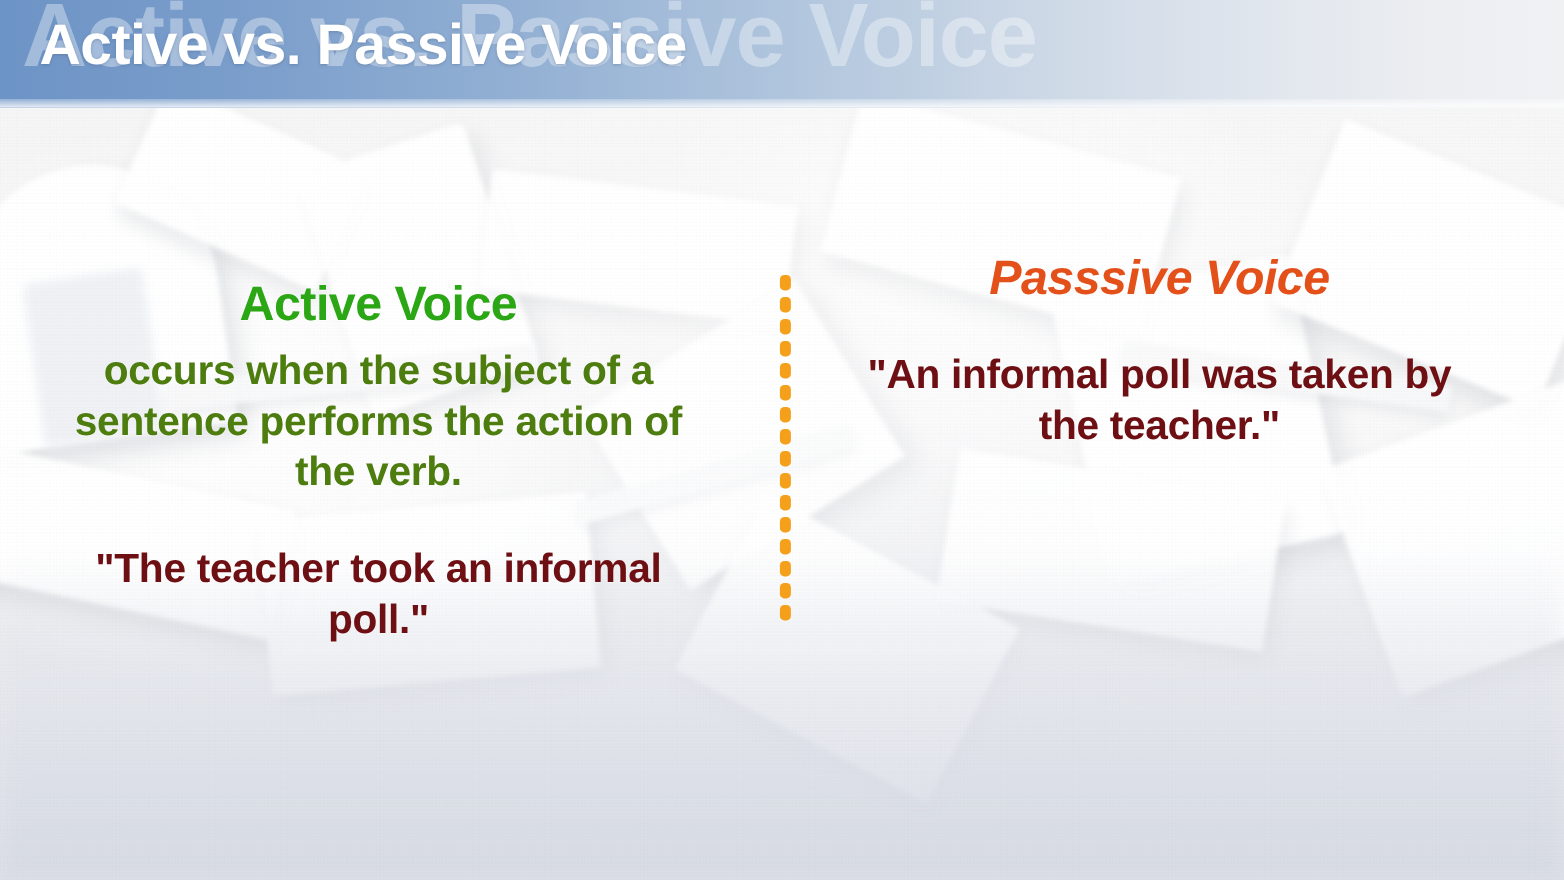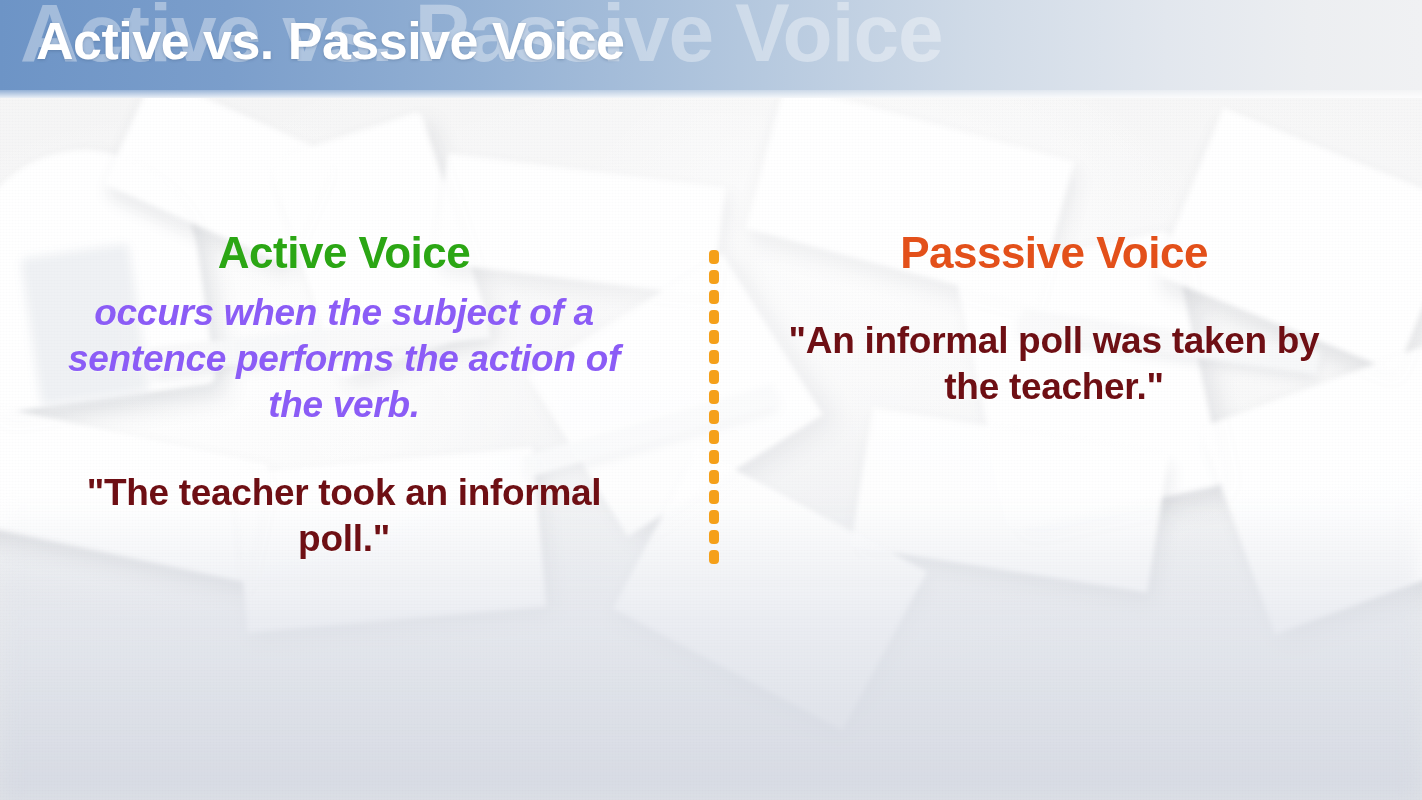--- a/index.html
+++ b/index.html
@@ -152,21 +152,21 @@
   .column.right { margin-left: 70px; }
 
   .col-heading {
     font-size: 44px;
     font-weight: bold;
     line-height: 1.05;
     margin: 0 0 14px 0;
     letter-spacing: -0.5px;
     text-shadow: 0 1px 1px rgba(255,255,255,.55);
   }
-  .col-heading.active  { color: #2BA614; }
+  .col-heading.active  { color: #2BA614; margin-top: 24px; }
   .col-heading.passive { color: #E3501A; }
 
   .col-definition,
   .col-example {
     color: #6E0F14;
     font-size: 37px;
     font-weight: bold;
     line-height: 1.24;
     letter-spacing: -0.3px;
     margin: 0;
@@ -234,26 +234,26 @@
 
   <div class="header-band">
     <div class="title-ghost">Active vs. Passive Voice</div>
     <div class="title-main">Active vs. Passive Voice</div>
   </div>
 
   <div class="columns">
 
     <div class="column left">
       <div class="col-heading active" style="color: rgb(43, 166, 20);">Active Voice</div>
-      <p class="col-definition" style="color: #8b5cf6; font-style: italic;">occurs when the subject of a sentence performs the action of the verb.</p>
+      <p class="col-definition" style="color: #4d7c0f;">occurs when the subject of a sentence performs the action of the verb.</p>
       <p class="col-example" style="color: rgb(110, 15, 20);">"The teacher took an informal poll."</p>
     </div>
 
     <div class="column right">
-      <div class="col-heading passive" style="color: rgb(227, 80, 26);">Passsive Voice</div>
+      <div class="col-heading passive" style="color: rgb(227, 80, 26); font-style: italic;">Passsive Voice</div>
       <p class="col-example" style="color: rgb(110, 15, 20);">"An informal poll was taken by the teacher."</p>
     </div>
 
   </div>
 
   <div class="divider">
       <div class="divider-dot" style="background: rgb(245, 160, 26);"></div>
       <div class="divider-dot" style="background: rgb(245, 160, 26);"></div>
       <div class="divider-dot" style="background: rgb(245, 160, 26);"></div>
       <div class="divider-dot" style="background: rgb(245, 160, 26);"></div>

